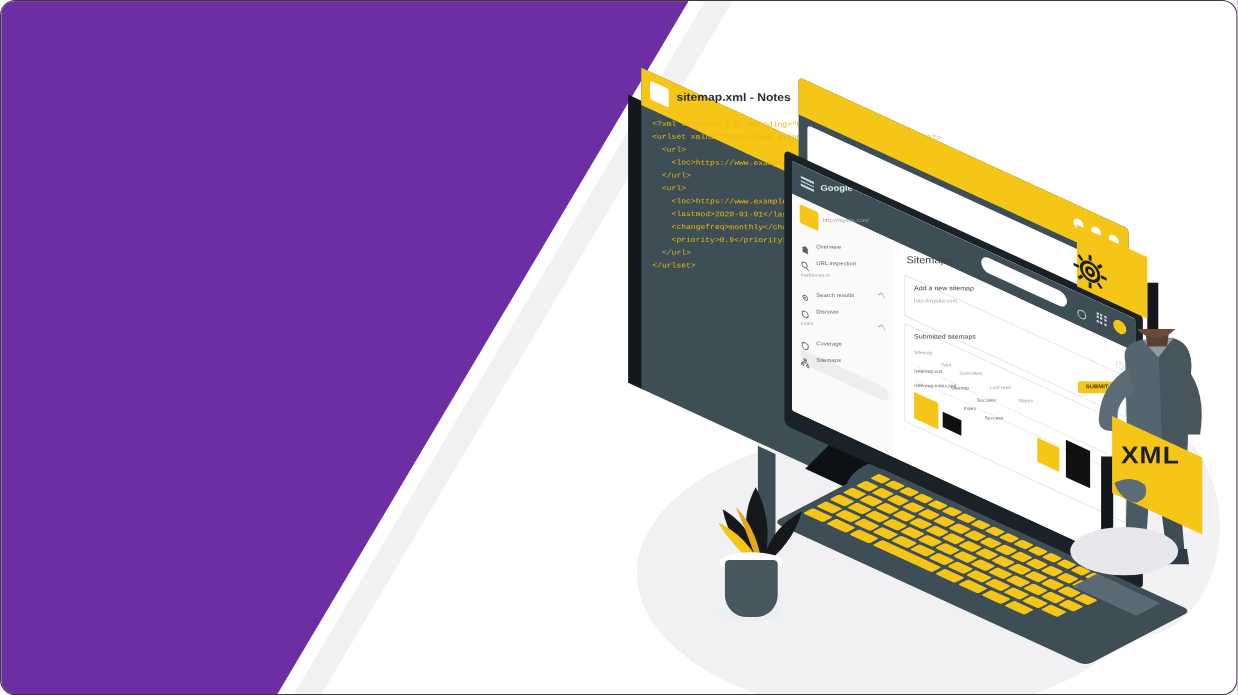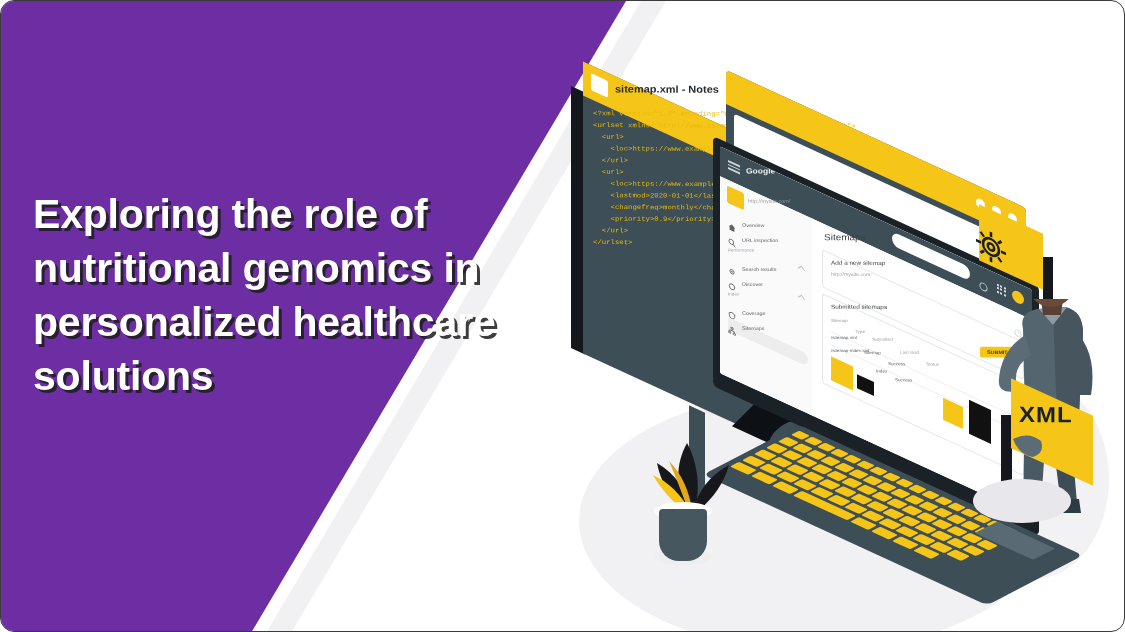--- a/index.html
+++ b/index.html
@@ -610,21 +610,20 @@
   }
 </style>
 </head>
 <body>
 
 <div id="canvas">
 
   <div class="purple-shadow"></div>
   <div class="purple-shape"></div>
 
-  <div class="headline">Exploring the role of nutritional genomics in personalized healthcare solutions</div>
 
   <div class="illus">
 
     <div class="ground-shadow"></div>
     <div class="person-shadow"></div>
 
     <div class="ed-neck"></div>
 
     <div class="editor-wrap">
       <div class="editor-side"></div>

